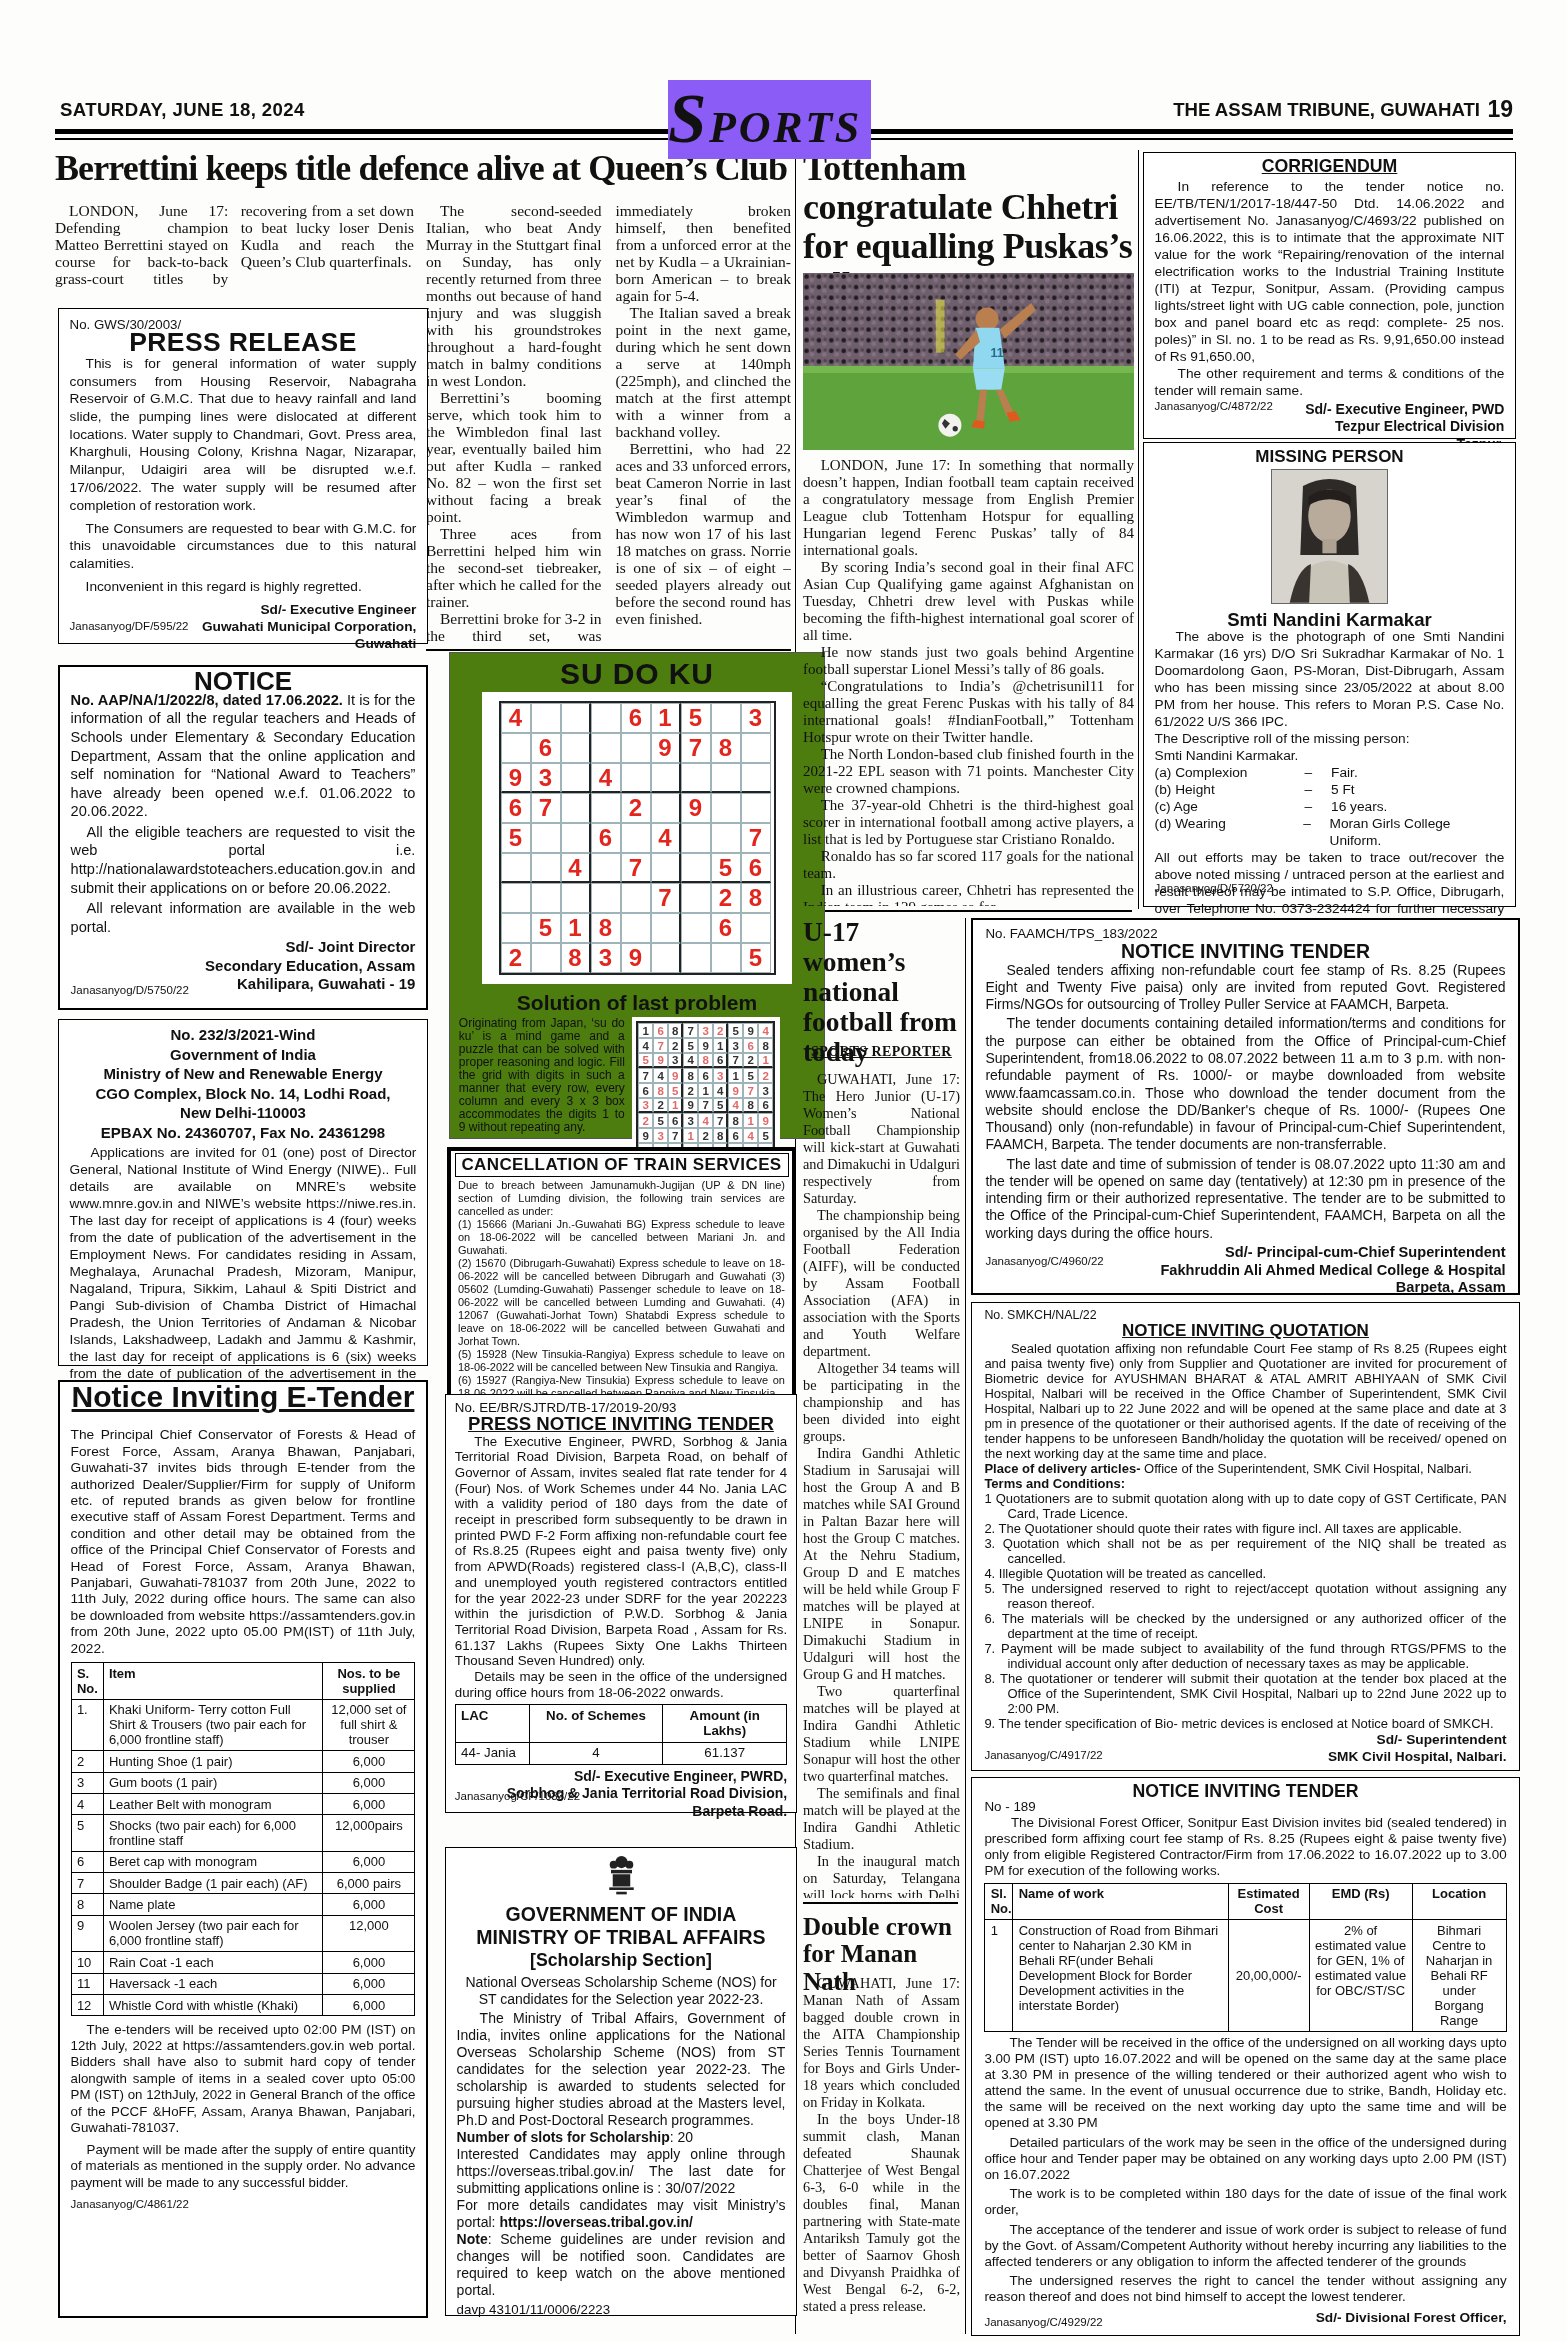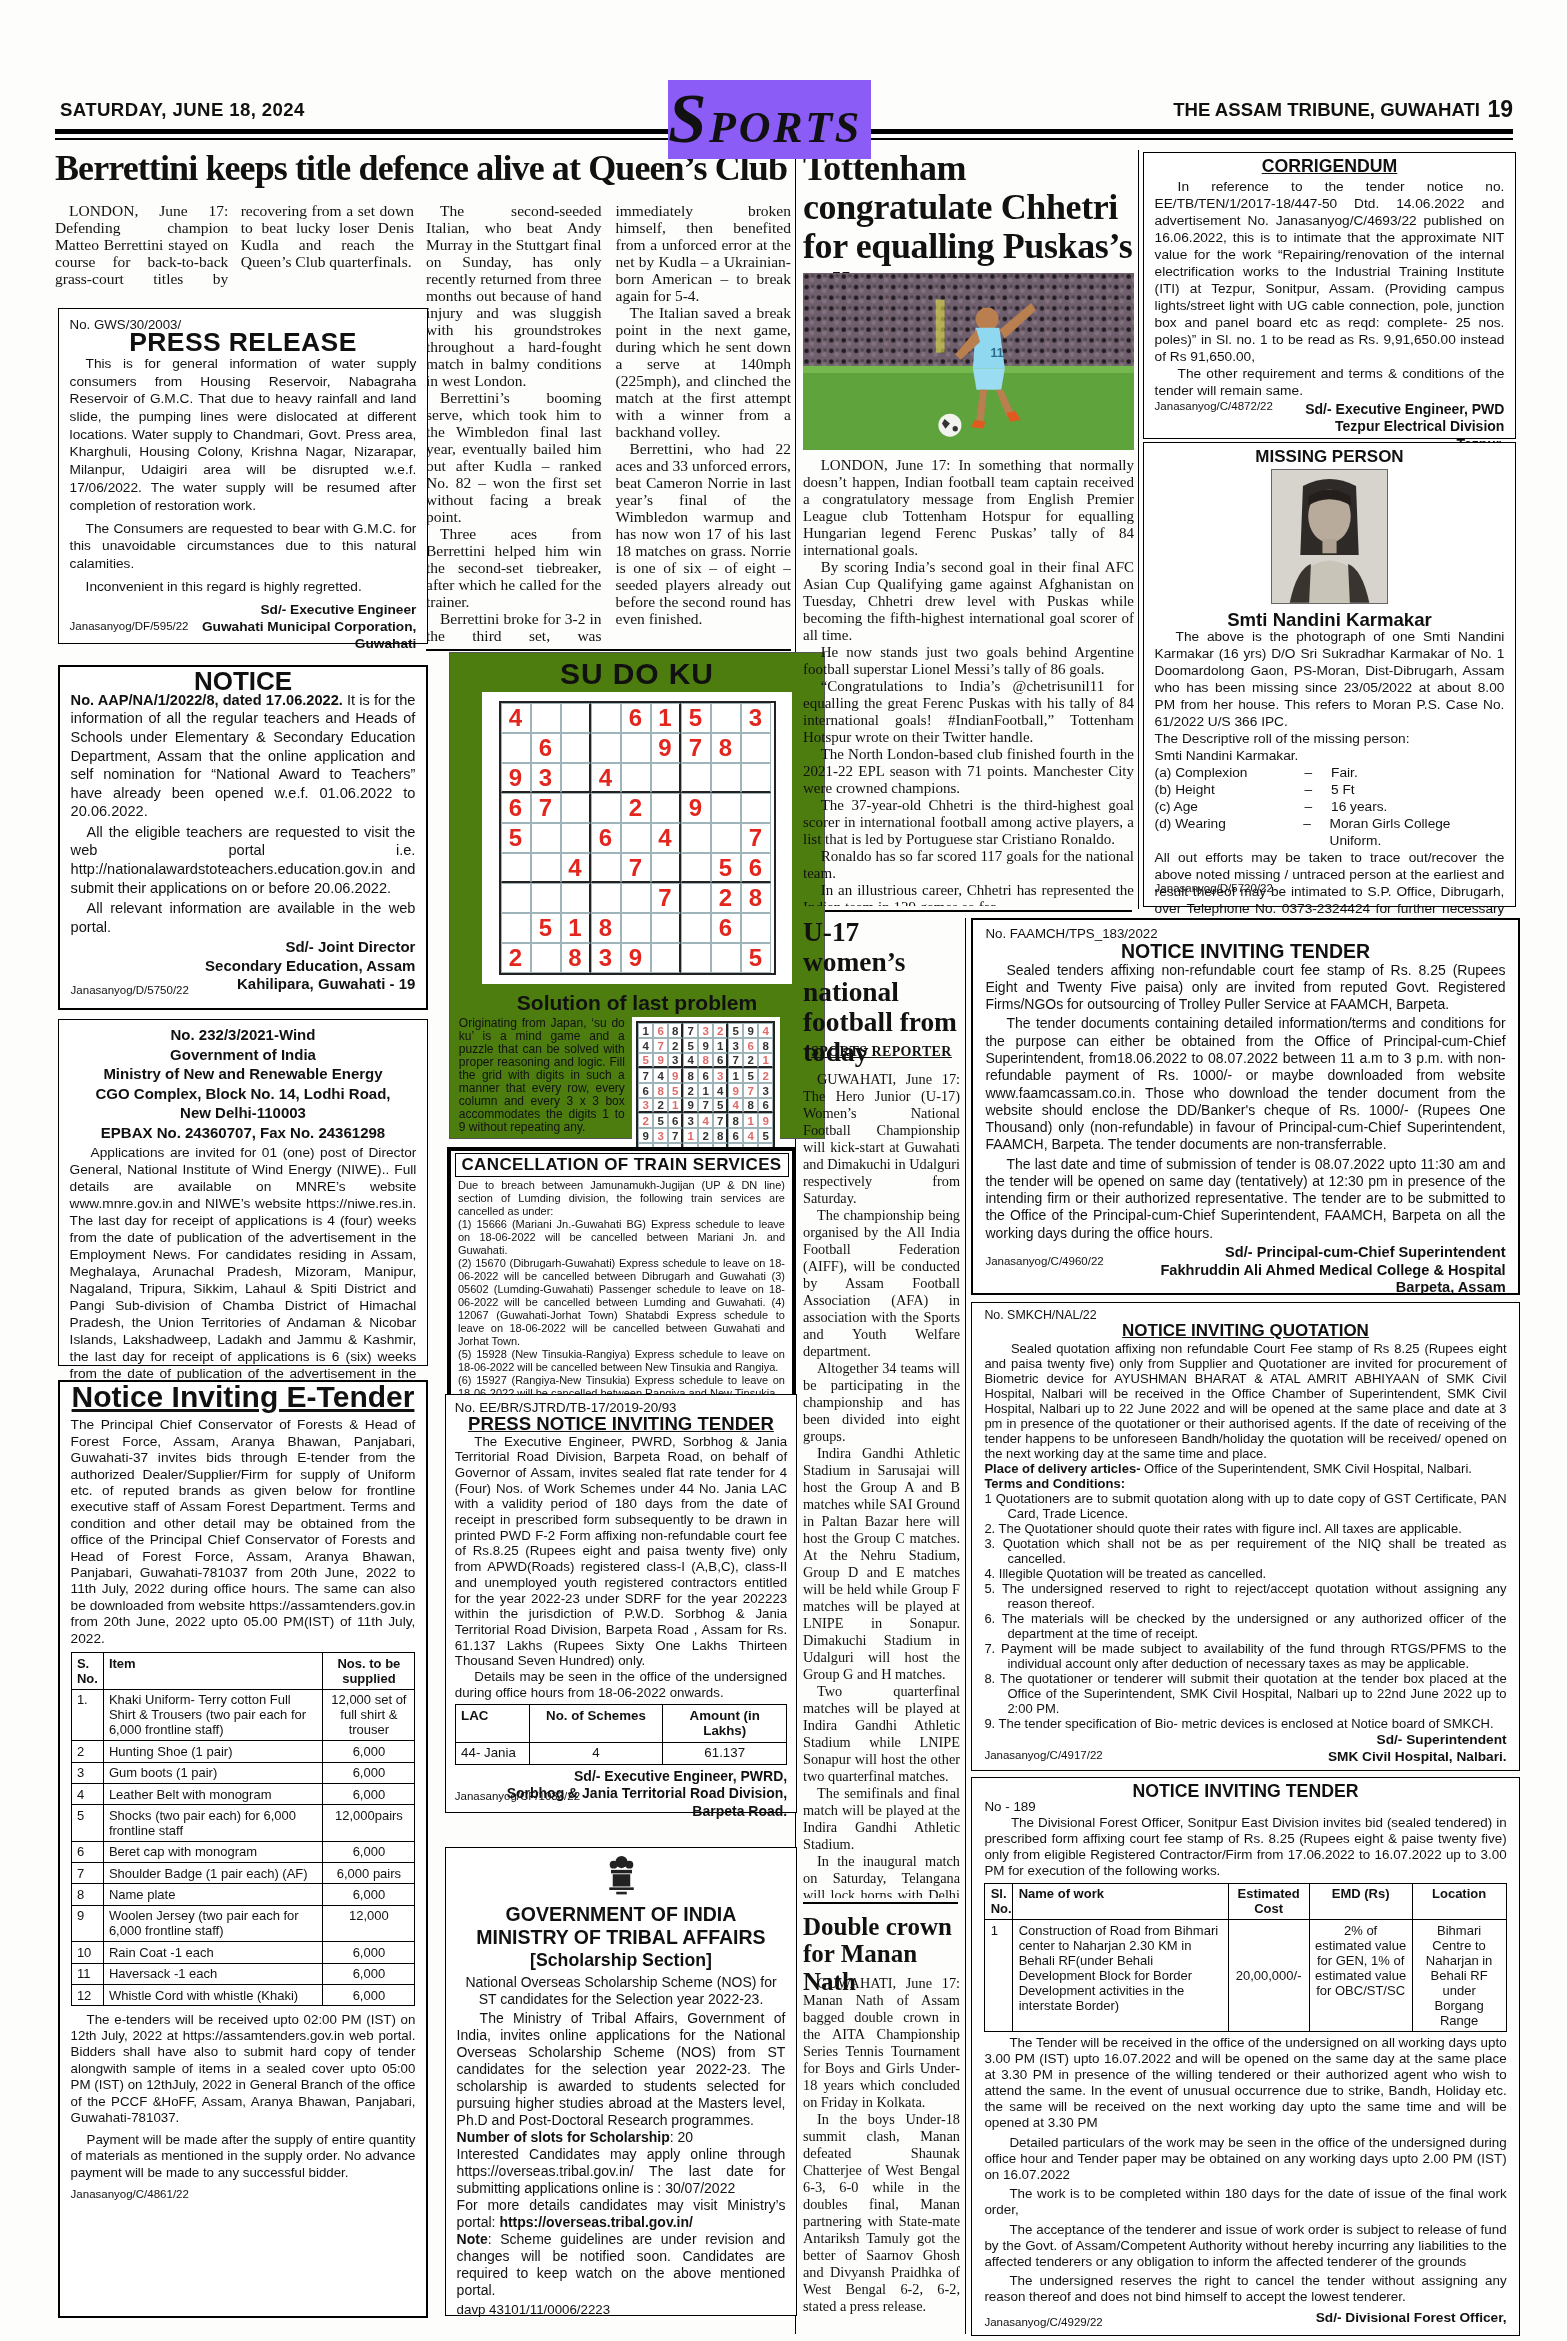--- a/index.html
+++ b/index.html
@@ -114,21 +114,21 @@
       <div>Ministry of New and Renewable Energy</div>
       <div>CGO Complex, Block No. 14, Lodhi Road,</div>
       <div>New  Delhi-110003</div>
       <div>EPBAX No. 24360707, Fax No. 24361298</div>
     </div>
     <div class="just" style="margin-top:1.8px;text-indent:21px;">Applications are invited for 01 (one) post of Director General, National Institute of Wind Energy (NIWE).. Full details are available on MNRE’s website www.mnre.gov.in and NIWE’s website https://niwe.res.in. The last day for receipt of applications is 4 (four) weeks from the date of publication of the advertisement in the Employment News. For candidates residing in Assam, Meghalaya, Arunachal Pradesh, Mizoram, Manipur, Nagaland, Tripura, Sikkim, Lahaul &amp; Spiti District and Pangi Sub-division of Chamba District of Himachal Pradesh, the Union Territories of Andaman &amp; Nicobar Islands, Lakshadweep, Ladakh and Jammu &amp; Kashmir, the last day for receipt of applications is 6 (six) weeks from the date of publication of the advertisement in the Employment News.</div>
     <div class="ref" style="font-size:13.3px;">davp 28101/11/0008/2223</div>
   </div>
 
   <div class="box box3 sans" style="left:58px;top:1380px;width:370px;height:938px;padding:7px 10.6px;font-size:13.3px;line-height:16.4px;">
-    <div class="ad-title" style="font-size:30px;text-decoration:underline;margin-bottom:12px;">Notice Inviting E-Tender</div>
+    <div class="ad-title" style="font-size:30px;text-decoration:underline;margin-bottom:22px;">Notice Inviting E-Tender</div>
     <div class="just" style="font-size:13.7px;">The Principal Chief Conservator of Forests &amp; Head of Forest Force, Assam, Aranya Bhawan, Panjabari, Guwahati-37 invites bids through E-tender from the authorized Dealer/Supplier/Firm for supply of Uniform etc. of reputed brands as given below for frontline executive staff of Assam Forest Department. Terms and condition and other detail may be obtained from the office of the Principal Chief Conservator of Forests and Head of Forest Force, Assam, Aranya Bhawan, Panjabari, Guwahati-781037 from 20th June, 2022 to 11th July, 2022 during office hours. The same can also be downloaded from website https://assamtenders.gov.in from 20th June, 2022 upto 05.00 PM(IST) of 11th July, 2022.</div>
     <table style="margin-top:5.3px;font-size:13px;line-height:15px;">
       <colgroup>
           <col style="width:32px;">
           <col>
           <col style="width:92px;">
         </colgroup>
       <thead>
         <tr>
           <th>S. No.</th>

